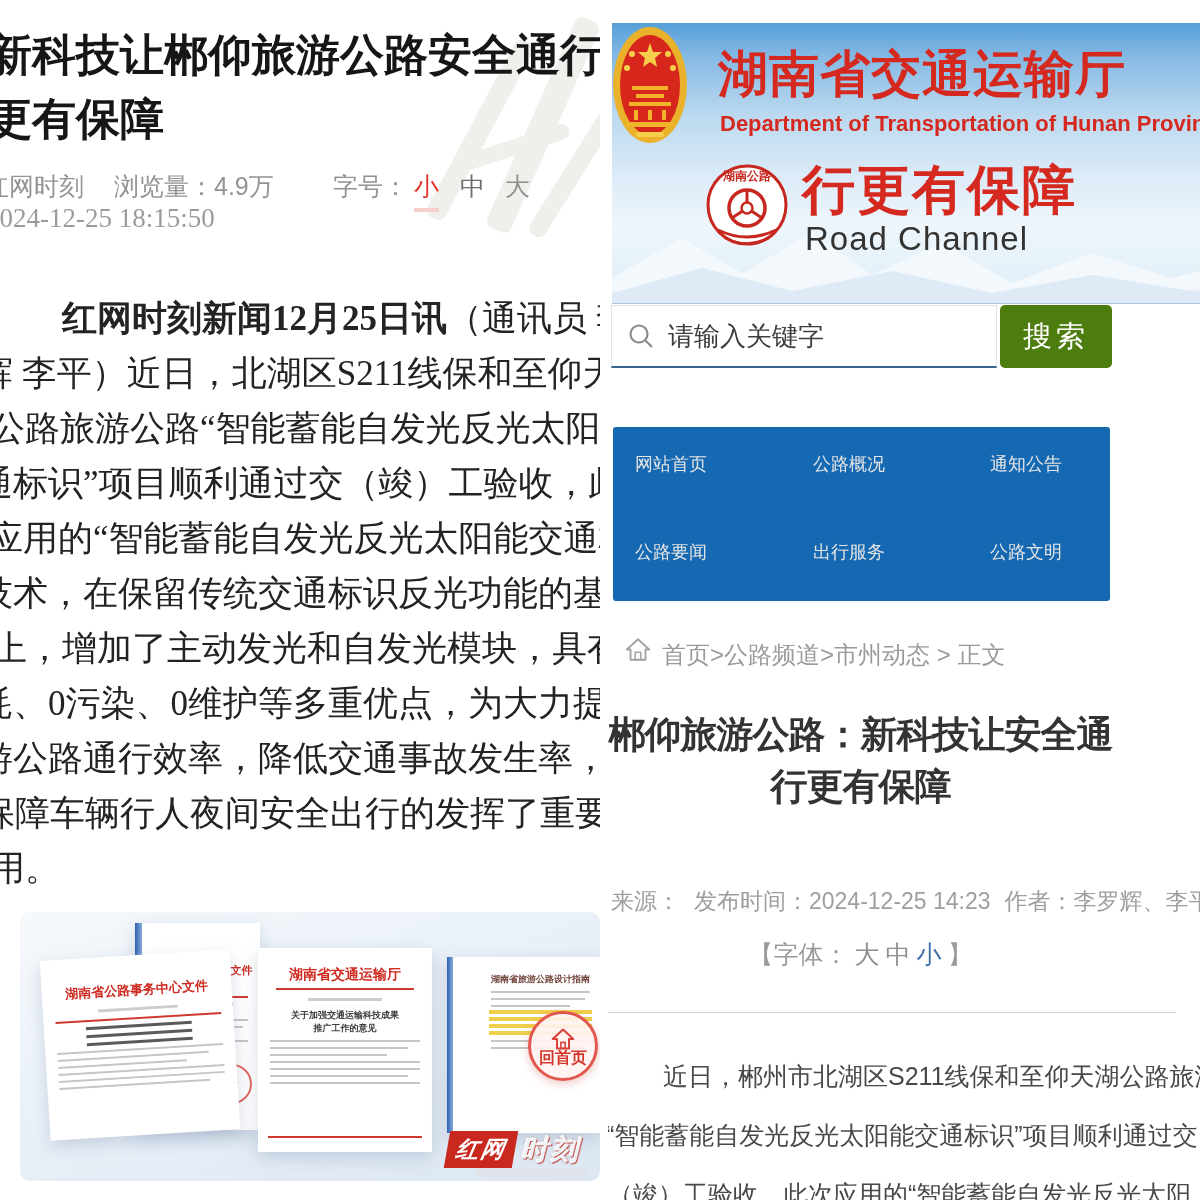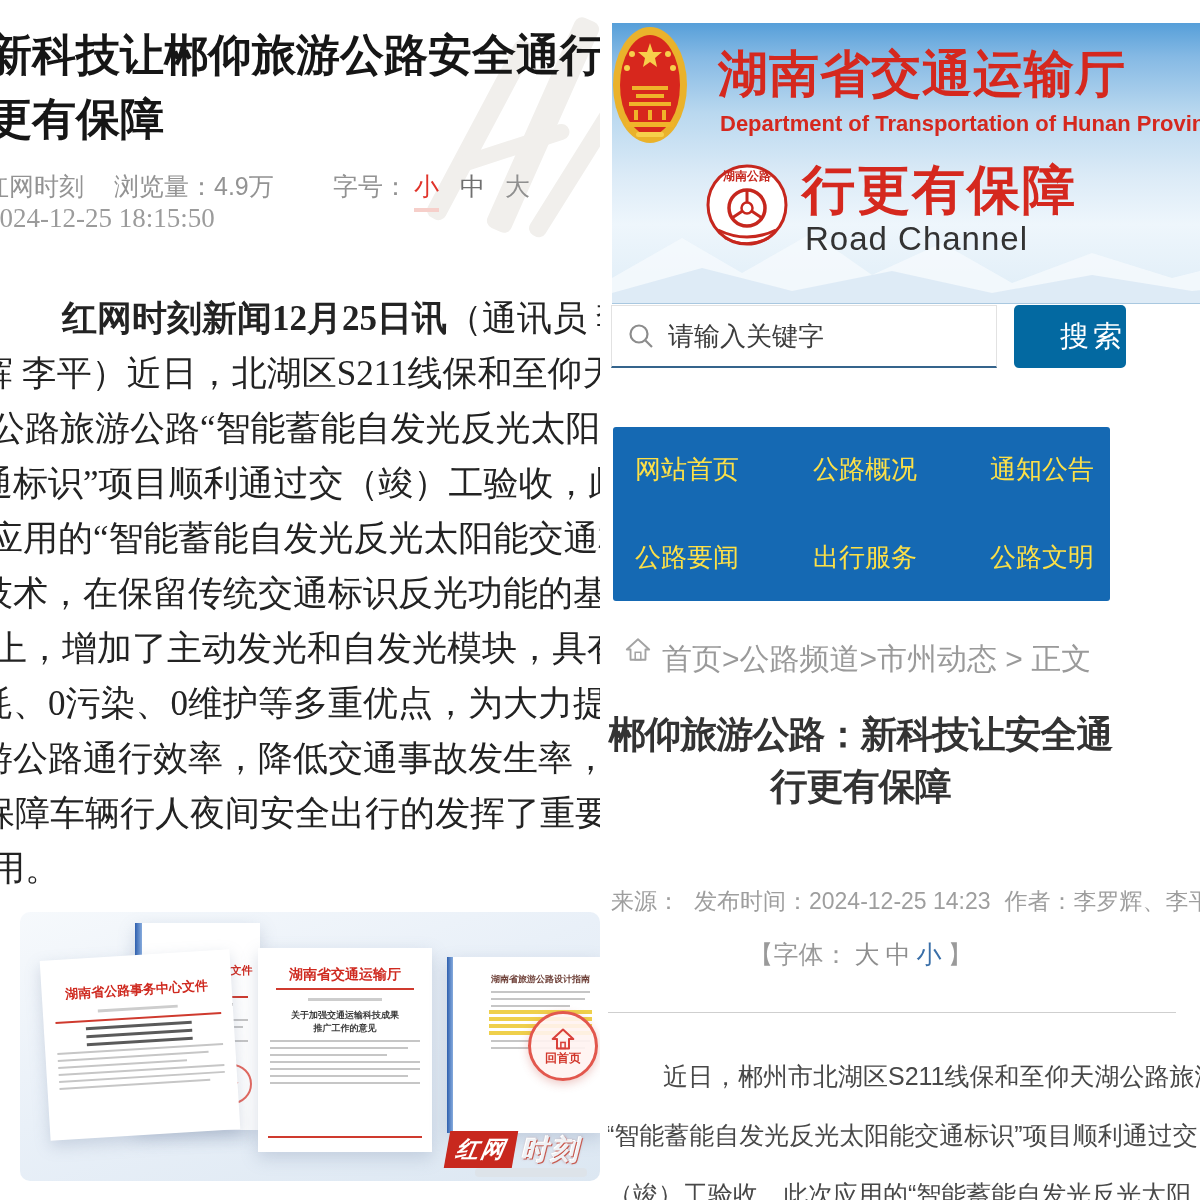--- a/index.html
+++ b/index.html
@@ -31,21 +31,21 @@
   .bars i:nth-child(4n+2){margin-right:14%;}
   .hl i{display:block;height:4px;background:#efd04b;margin:3px 10px 0;}
   .spine{position:absolute;left:0;top:0;bottom:0;width:7px;
          background:linear-gradient(90deg,#2e5fae,#86abdd);}
   .seal{position:absolute;width:36px;height:36px;border:2px solid rgba(222,54,40,.75);border-radius:50%;
         color:rgba(222,54,40,.85);font-size:17px;display:flex;align-items:center;justify-content:center;}
   .d3sub{font-size:9px;font-weight:700;color:#3c3c3c;text-align:center;line-height:13px;margin-top:8px;}
   #home-btn{left:508px;top:99px;width:64px;height:64px;border-radius:50%;
             background:rgba(255,243,241,.9);border:3px solid #e2574d;
             display:flex;flex-direction:column;align-items:center;justify-content:center;box-shadow:0 3px 10px rgba(200,80,70,.3);}
-  #home-btn span{color:#d2372c;font-size:12px;font-weight:700;line-height:14px;}
+  #home-btn span{color:#d2372c;font-size:16px;font-weight:700;line-height:14px;}
   #rw-logo{left:427px;top:219px;display:flex;align-items:center;}
   .rw1{display:inline-block;background:#c8281e;color:#fff;font-style:italic;font-weight:900;
        font-size:23px;padding:3px 9px;transform:skew(-10deg);letter-spacing:2px;}
   .rw2{color:#eef1f5;text-shadow:1px 1px 0 #c75a50,-1px -1px 0 #ffffff,0 0 3px rgba(150,60,60,.6);
        font-style:italic;font-weight:900;font-size:27px;margin-left:6px;letter-spacing:3px;}
   .rw-sub{position:absolute;left:455px;top:256px;width:112px;height:9px;border-radius:4px;background:#dde3e9;}
 
   
   #right-panel{left:608px;top:0;width:592px;height:1200px;overflow:hidden;background:#fff;}
   #banner{left:4px;top:23px;width:700px;height:280px;overflow:hidden;
@@ -53,25 +53,25 @@
           border-bottom:1px solid #a9c8e0;}
   #org-cn{left:106px;top:18px;font-size:50px;font-weight:800;color:#d5281e;white-space:nowrap;letter-spacing:1px;}
   #org-en{left:108px;top:88px;font-size:22px;font-weight:600;color:#d5281e;white-space:nowrap;}
   #channel-cn{left:190px;top:132px;font-size:53px;font-weight:800;color:#d5281e;white-space:nowrap;letter-spacing:2px;}
   #channel-en{left:193px;top:197px;font-size:33px;font-weight:500;color:#333;white-space:nowrap;letter-spacing:1px;}
 
   #search-input{left:3px;top:305px;width:386px;height:63px;box-sizing:border-box;
       border:1px solid #e2e2e2;border-bottom:2px solid #35648c;background:#fff;
       padding:0 10px 0 56px;font-size:26px;color:#333;font-family:"Liberation Sans",sans-serif;outline:none;}
   #search-input::placeholder{color:#3d3d3d;opacity:1;}
-  #search-btn{left:392px;top:305px;width:112px;height:63px;background:#0369a1;border-radius:5px;
-      color:#fff;font-size:29px;text-align:right;line-height:63px;letter-spacing:4px;margin-left:14px;}
+  #search-btn{left:392px;top:305px;width:112px;height:63px;background:#4d7c0f;border-radius:5px;
+      color:#fff;font-size:29px;text-align:center;line-height:63px;letter-spacing:4px;}
   #nav{left:5px;top:427px;width:497px;height:174px;background:#1569b3;border-radius:3px;}
-  .nav-item{position:absolute;color:#fde047;font-size:26px;white-space:nowrap;}
-  #crumb-text{left:54px;top:639px;font-size:30px;color:#9a9a9a;white-space:nowrap;}
+  .nav-item{position:absolute;color:#e5e5e5;font-size:18px;white-space:nowrap;}
+  #crumb-text{left:54px;top:639px;font-size:24px;color:#9a9a9a;white-space:nowrap;}
   .r-title{left:0;top:710px;width:505px;text-align:center;font-size:37px;font-weight:800;
            color:#333;letter-spacing:-1px;white-space:nowrap;}
   #r-meta{left:3px;top:886px;width:600px;display:flex;gap:14px;font-size:23px;color:#9e9e9e;white-space:nowrap;}
   #r-fontrow{left:0;top:938px;width:505px;text-align:center;font-size:25px;color:#9a9a9a;white-space:nowrap;}
   #r-fontrow span{margin:7px 3px;}
   .fz-link{color:#8f8f8f;} .fz-small{color:#3a6fa8;}
   #r-divider{left:0;top:1012px;width:568px;height:1px;background:#cfcfcf;}
   .r-body{font-size:25px;color:#484848;white-space:nowrap;}
 </style>
 </head>

